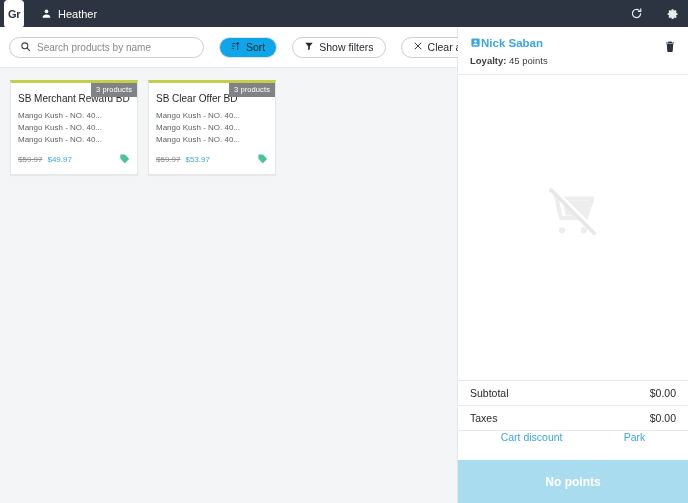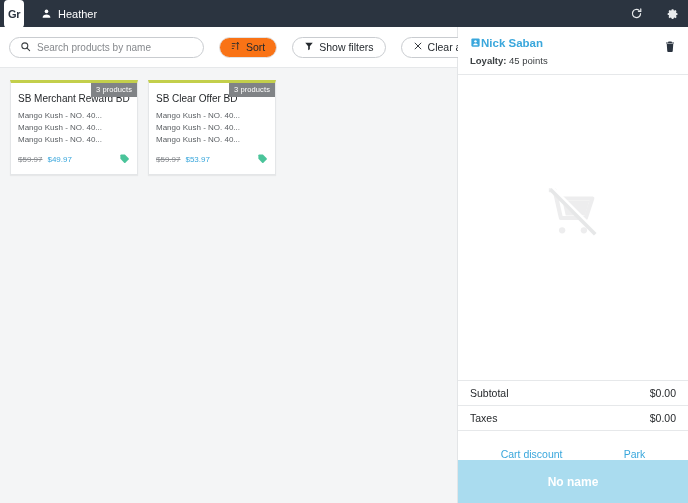--- a/index.html
+++ b/index.html
@@ -45,21 +45,21 @@
   .search input {
     border: none; outline: none; font-size: 10px; color: #3c4043;
     font-family: "Liberation Sans", sans-serif; width: 100%; background: transparent;
   }
   .search input::placeholder { color: #86898d; }
   .pill {
     height: 21px; border-radius: 11px; display: inline-flex; align-items: center;
     gap: 5px; padding: 0 11px; font-size: 10.5px; color: #24292e;
     border: 1px solid #c9ccd0; background: #ffffff; cursor: pointer; white-space: nowrap;
   }
-  .pill.filled { background: #f97316; border-color: #e2e4e6; }
+  .pill.filled { background: #0ea5e9; border-color: #e2e4e6; }
 
   .catalog { flex: 1; padding: 12px 0 0 10px; display: flex; flex-wrap: wrap; gap: 10px; align-content: flex-start; overflow: hidden; }
   .card {
     width: 128px; background: #ffffff; border: 1px solid #e4e6e8;
     border-top: 3px solid #c3cf4b; position: relative; padding: 0;
     box-shadow: 0 1px 1px rgba(0,0,0,.05);
   }
   .card-badge {
     position: absolute; top: 0; right: 0; background: #808386; color: #ffffff;
     font-size: 7.5px; padding: 2px 5px 3px; letter-spacing: .1px;
@@ -97,21 +97,21 @@
   }
 
   .cart-empty { flex: 1; display: flex; align-items: flex-start; justify-content: center; padding-top: 108px; }
 
   .totals { border-top: 1px solid #e6e8ea; }
   .trow {
     height: 25px; display: flex; align-items: center; justify-content: space-between;
     padding: 0 12px; font-size: 10.5px; color: #26292c; border-bottom: 1px solid #e6e8ea;
   }
   .actions {
-    height: 29px; display: flex; align-items: flex-end; justify-content: space-around;
+    height: 29px; display: flex; align-items: flex-start; justify-content: space-around;
     padding: 0 12px; font-size: 10.5px;
   }
   .actions a { color: #3aa7dc; text-decoration: none; cursor: pointer; }
   .checkout {
     height: 43px; background: #aadcef; color: #ffffff; font-size: 12px; font-weight: 700;
     display: flex; align-items: center; justify-content: center; cursor: pointer;
   }
 </style>
 </head>
 <body>
@@ -283,17 +283,17 @@
         <div class="trow">
           <span>Taxes</span>
           <span>$0.00</span>
         </div>
         <div class="actions">
           <a>Cart discount</a>
           <a>Park</a>
         </div>
       </div>
 
-      <div class="checkout">No name</div>
+      <div class="checkout">No points</div>
     </div>
 
   </div>
 </div>
 
 </body></html>

